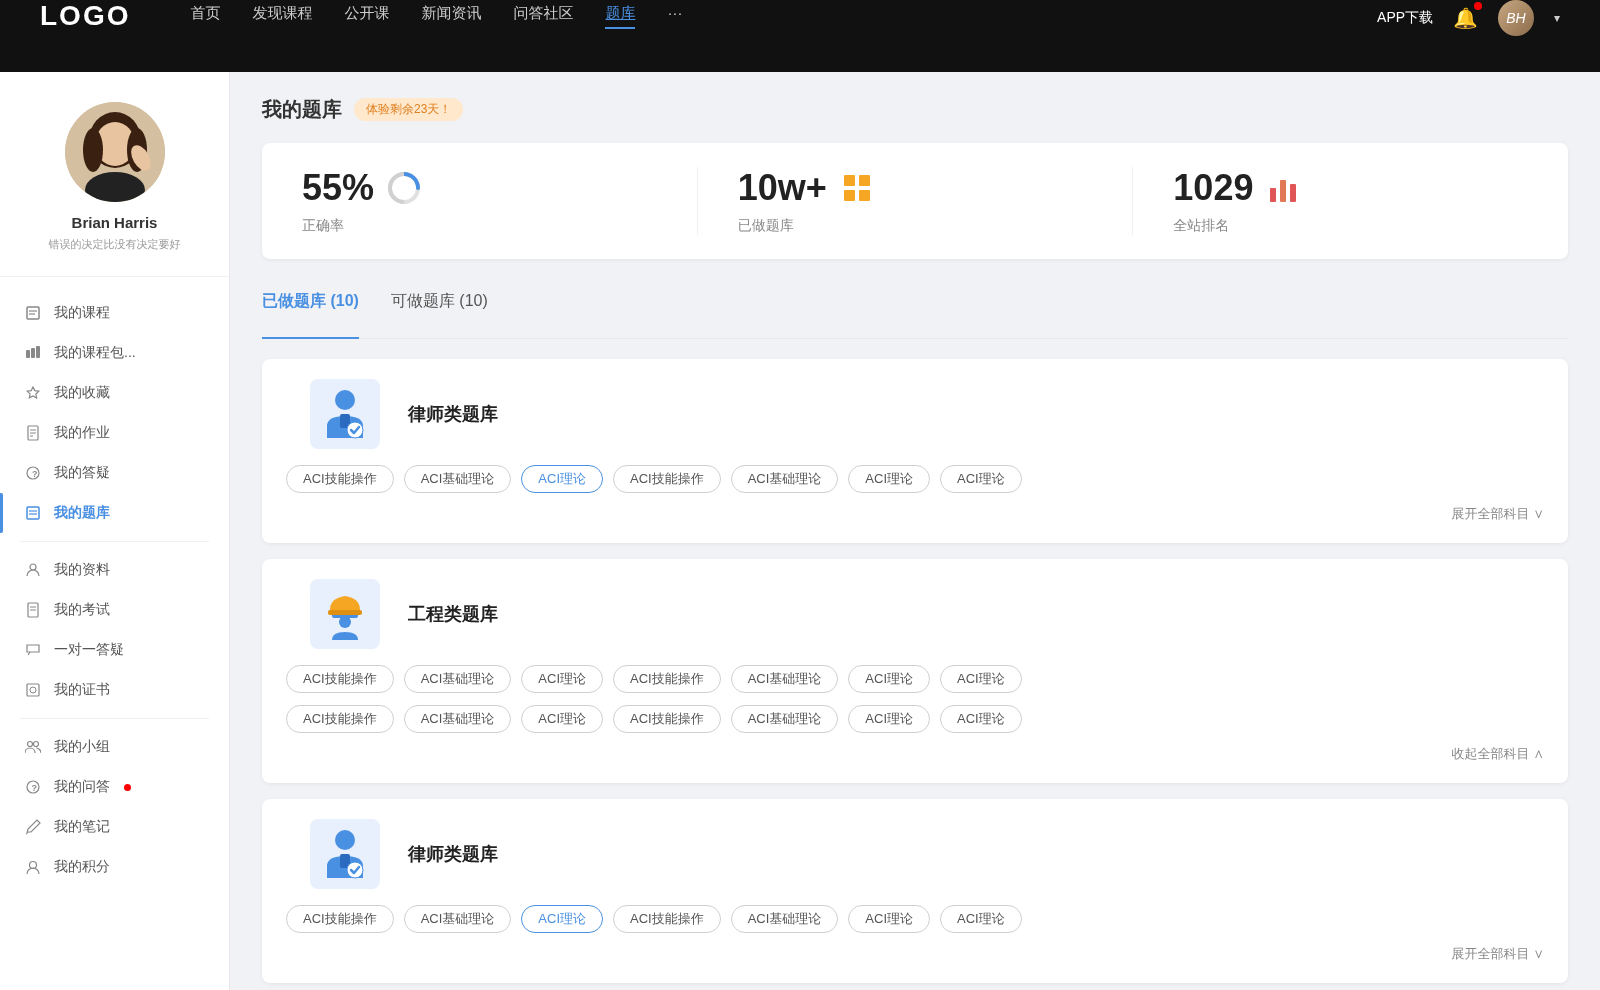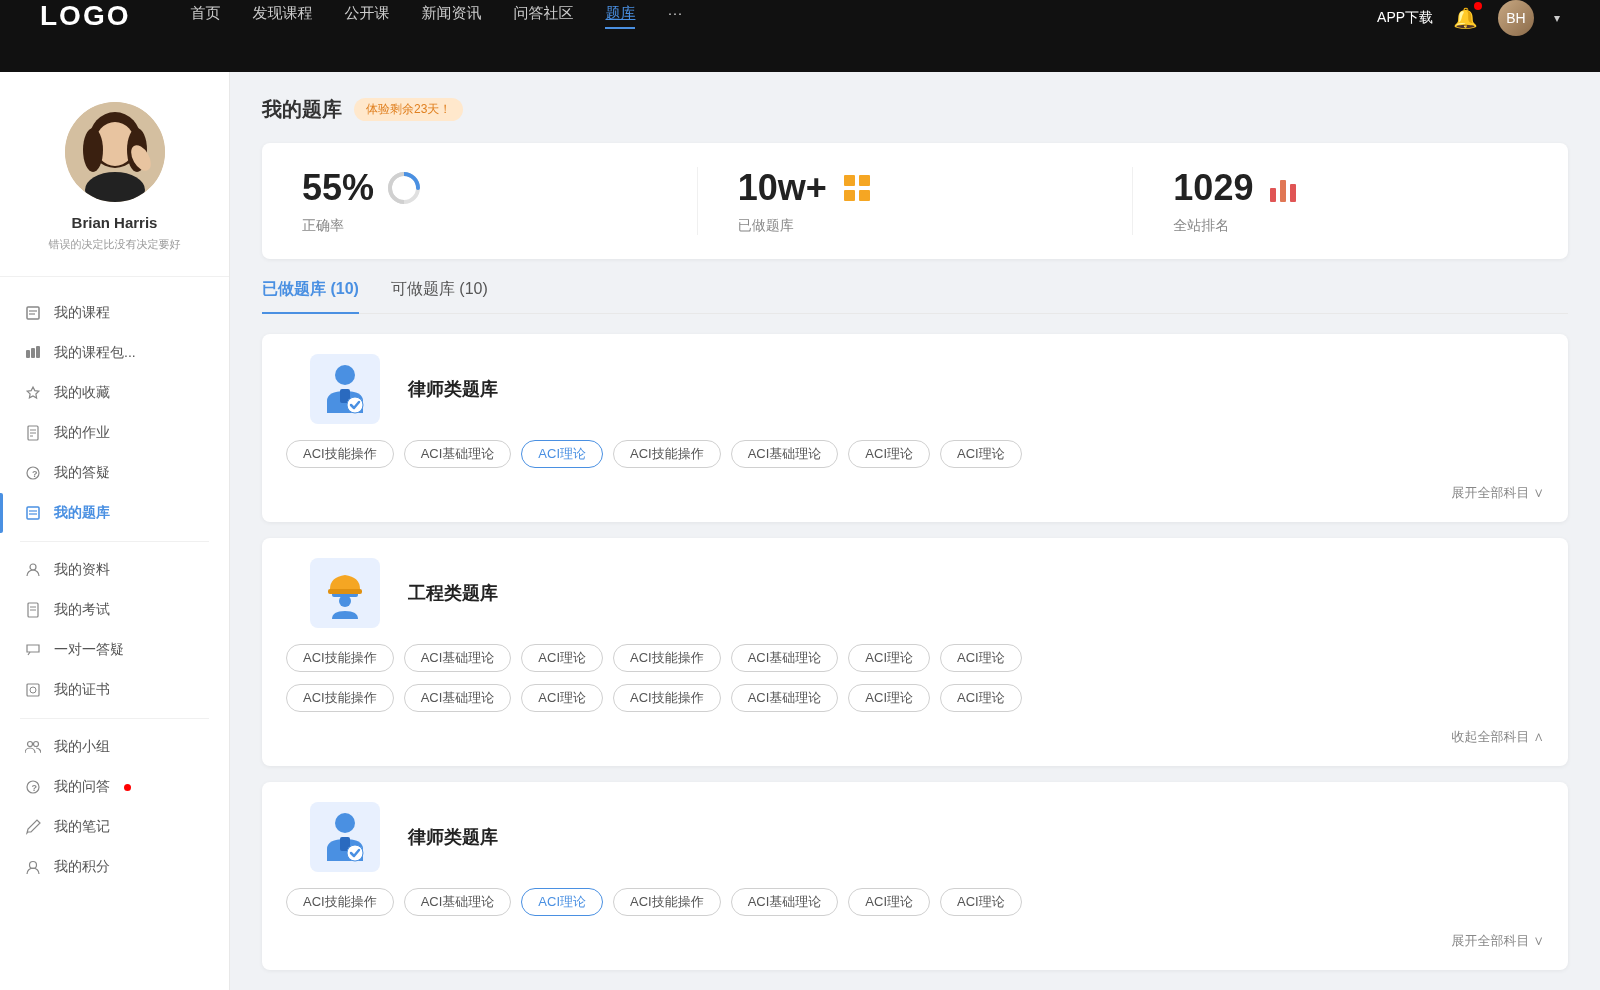--- a/index.html
+++ b/index.html
@@ -64,20 +64,21 @@
       background: red;
       border-radius: 50%;
       width: 8px; height: 8px;
     }
     .avatar-nav {
       width: 36px; height: 36px;
       border-radius: 50%;
       background: #c2410c;
       overflow: hidden;
       cursor: pointer;
+      font-style: italic;
     }
     .avatar-nav-inner {
       width: 100%; height: 100%;
       background: linear-gradient(135deg, #c8a882, #8b6b4a);
       display: flex; align-items: center; justify-content: center;
       color: white; font-size: 14px;
     }
     .dropdown-arrow { color: #ccc; font-size: 12px; cursor: pointer; }
 
     
@@ -238,22 +239,23 @@
       display: flex;
       gap: 32px;
       margin-bottom: 20px;
       border-bottom: 1px solid #e8e8e8;
       padding-bottom: 0;
     }
     .tab {
       font-size: 16px;
       color: #555;
       cursor: pointer;
-      padding-bottom: 13px;
+      padding-bottom: 26px;
       position: relative;
+      margin-top: 12px;
     }
     .tab.active {
       color: #4a90e2;
       font-weight: 600;
     }
     .tab.active::after {
       content: '';
       position: absolute;
       bottom: -1px; left: 0; right: 0;
       height: 2px;
@@ -303,21 +305,21 @@
     }
     .tag.active-tag {
       border-color: #4a90e2;
       color: #4a90e2;
     }
     .expand-link {
       text-align: right;
       font-size: 13px;
       color: #888;
       cursor: pointer;
-      margin-top: 16px;
+      margin-top: 8px;
     }
   </style>
 </head>
 <body>
 
 <nav class="navbar">
   <span class="navbar-logo">LOGO</span>
   <div class="navbar-links">
     <a class="nav-link">首页</a>
     <a class="nav-link">发现课程</a>

